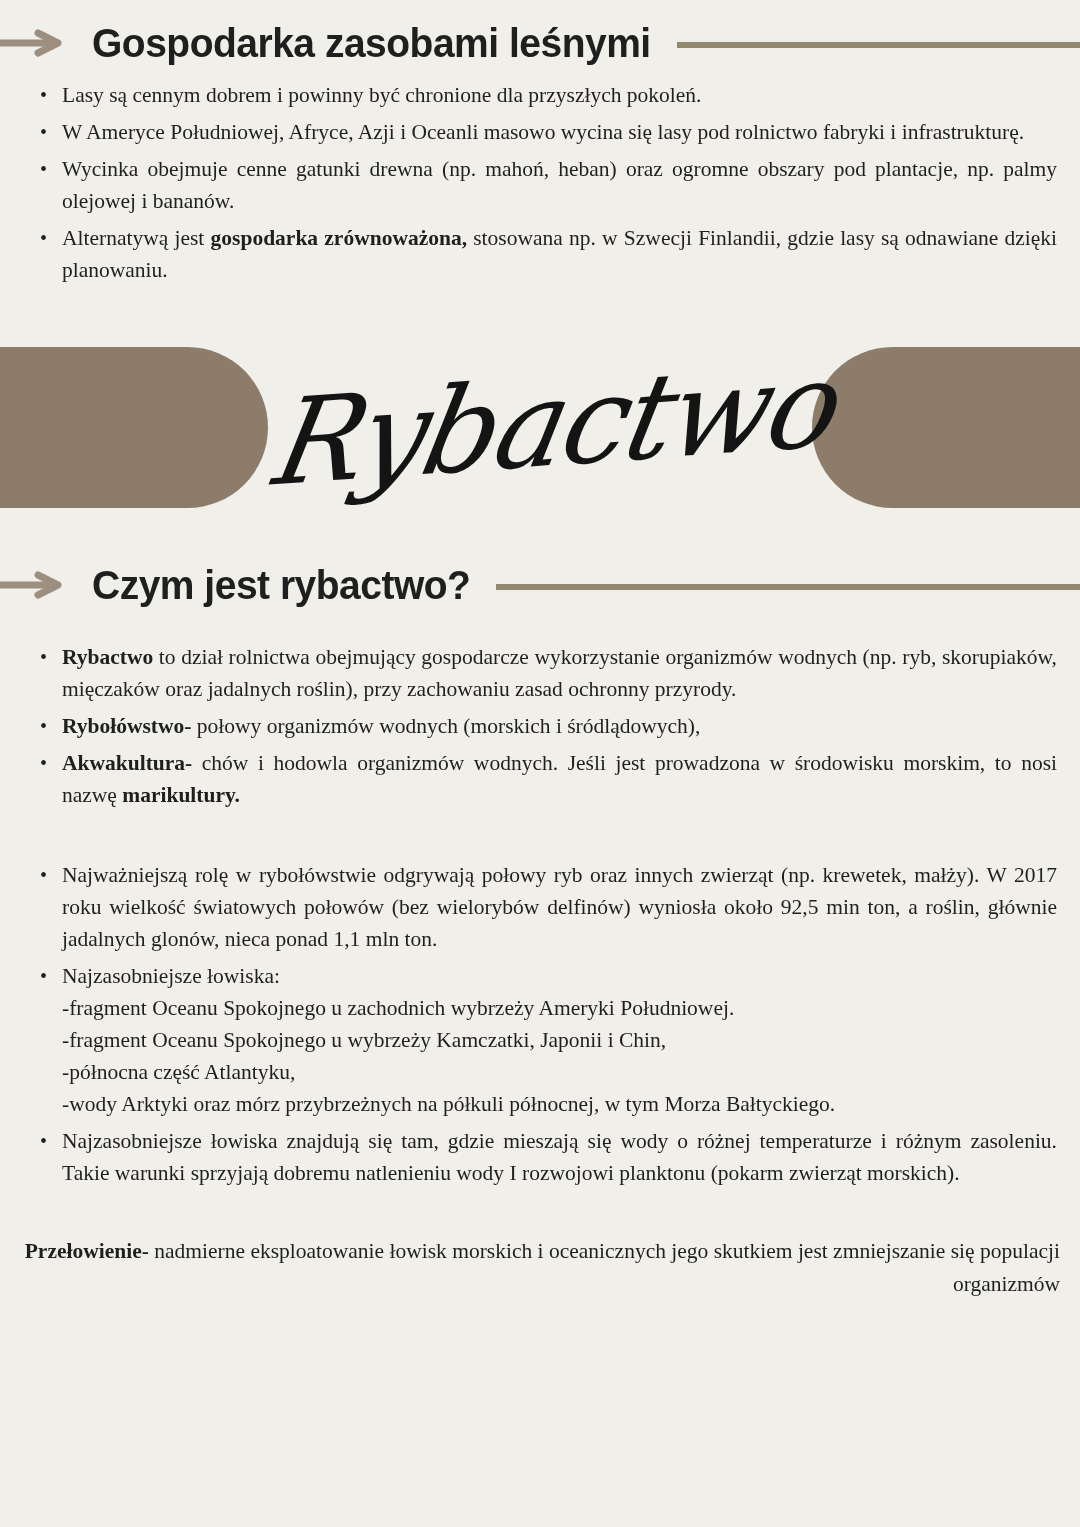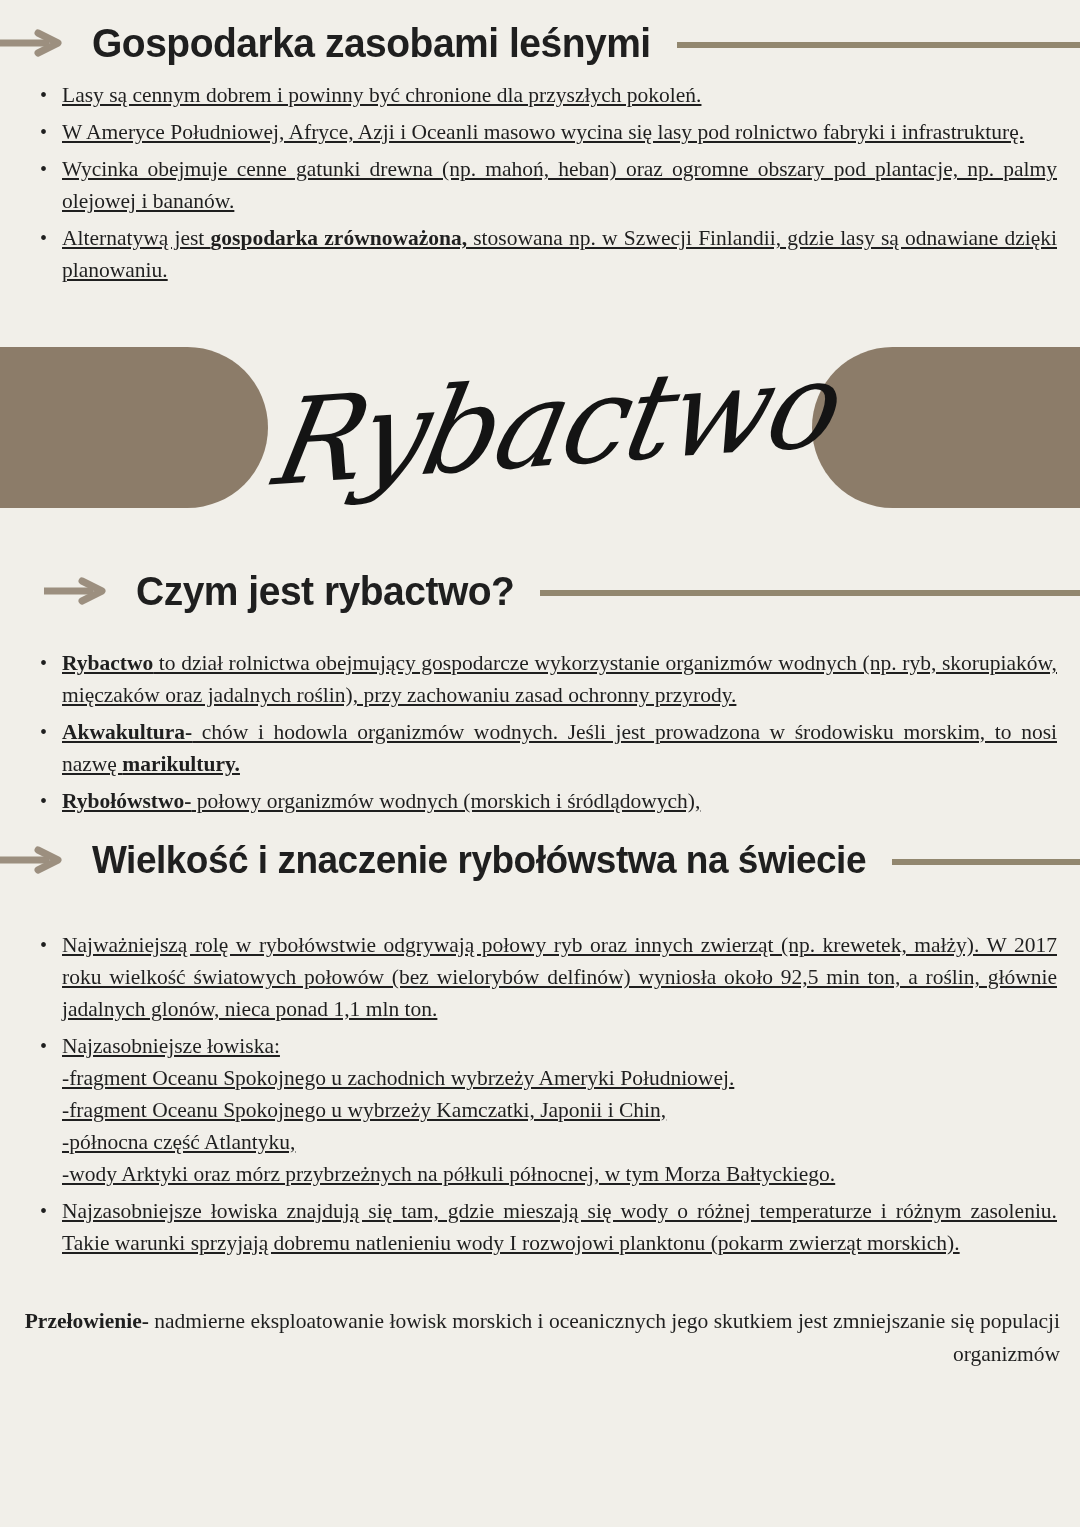--- a/index.html
+++ b/index.html
@@ -25,30 +25,29 @@
     letter-spacing:-0.5px;
     margin:0 26px 0 26px;
     white-space:nowrap;
     transform:scaleY(1.06);
   }
   .head-line{
     flex:1 1 auto;height:6px;background:#92876f;
     margin-top:4px;
   }
   #h1-row{padding-top:21px;}
-  #h2-row{margin-top:20px;padding-left:44px;}
+  #h2-row{margin-top:14px;}
   #h3-row{margin-top:22px;}
   #h3-row .head-line{margin-right:0;}
 
   
   ul.blist{
     list-style:none;
     margin:14px 0 0 0;
     padding:0 23px 0 38px;
-    text-decoration:underline;
   }
   ul.blist li{
     position:relative;
     padding-left:24px;
     font-size:21.5px;
     line-height:32px;
     margin-bottom:5px;
     text-align:justify;
     text-align-last:left;
   }
@@ -119,32 +118,24 @@
     <svg class="arrow" width="66" height="28" viewBox="0 0 66 28">
       <path d="M0 14 H46" stroke="#9c8f7f" stroke-width="7" fill="none" stroke-linecap="round"></path>
       <path d="M38 4 L58 14 L38 24" stroke="#9c8f7f" stroke-width="7" fill="none" stroke-linecap="round" stroke-linejoin="round"></path>
     </svg>
     <h2 class="head-title">Czym jest rybactwo?</h2>
     <div class="head-line"></div>
   </div>
 
   <ul class="blist" style="margin-top:34px;">
     <li><span><span class="b">Rybactwo</span><span> to dział rolnictwa obejmujący gospodarcze wykorzystanie organizmów wodnych (np. ryb, skorupiaków, mięczaków oraz jadalnych roślin), przy zachowaniu zasad ochronny przyrody.</span></span></li>
+    <li><span><span class="b">Rybołówstwo-</span><span> połowy organizmów wodnych (morskich i śródlądowych),</span></span></li>
     <li><span><span class="b">Akwakultura-</span><span> chów i hodowla organizmów wodnych. Jeśli jest prowadzona w środowisku morskim, to nosi nazwę </span><span class="b">marikultury.</span></span></li>
-    <li><span><span class="b">Rybołówstwo-</span><span> połowy organizmów wodnych (morskich i śródlądowych),</span></span></li>
   </ul>
 
-  <div class="head-row" id="h3-row">
-    <svg class="arrow" width="66" height="28" viewBox="0 0 66 28">
-      <path d="M0 14 H46" stroke="#9c8f7f" stroke-width="7" fill="none" stroke-linecap="round"></path>
-      <path d="M38 4 L58 14 L38 24" stroke="#9c8f7f" stroke-width="7" fill="none" stroke-linecap="round" stroke-linejoin="round"></path>
-    </svg>
-    <h2 class="head-title" style="font-size:37px;">Wielkość i znaczenie rybołówstwa na świecie</h2>
-    <div class="head-line"></div>
-  </div>
 
   <ul class="blist" style="margin-top:48px;">
     <li><span><span>Najważniejszą rolę w rybołówstwie odgrywają połowy ryb oraz innych zwierząt (np. krewetek, małży). W 2017 roku wielkość światowych połowów (bez wielorybów delfinów) wyniosła około 92,5 min ton, a roślin, głównie jadalnych glonów, nieca ponad 1,1 mln ton.</span></span></li>
     <li><span><span>Najzasobniejsze łowiska:</span><br><span>-fragment Oceanu Spokojnego u zachodnich wybrzeży Ameryki Południowej.</span><br><span>-fragment Oceanu Spokojnego u wybrzeży Kamczatki, Japonii i Chin,</span><br><span>-północna część Atlantyku,</span><br><span>-wody Arktyki oraz mórz przybrzeżnych na półkuli północnej, w tym Morza Bałtyckiego.</span></span></li>
     <li><span><span>Najzasobniejsze łowiska znajdują się tam, gdzie mieszają się wody o różnej temperaturze i różnym zasoleniu. Takie warunki sprzyjają dobremu natlenieniu wody I rozwojowi planktonu (pokarm zwierząt morskich).</span></span></li>
   </ul>
 
   <p class="footer-para"><span class="b">Przełowienie-</span><span> nadmierne eksploatowanie łowisk morskich i oceanicznych jego skutkiem jest zmniejszanie się populacji organizmów</span></p>
 
 </div>

